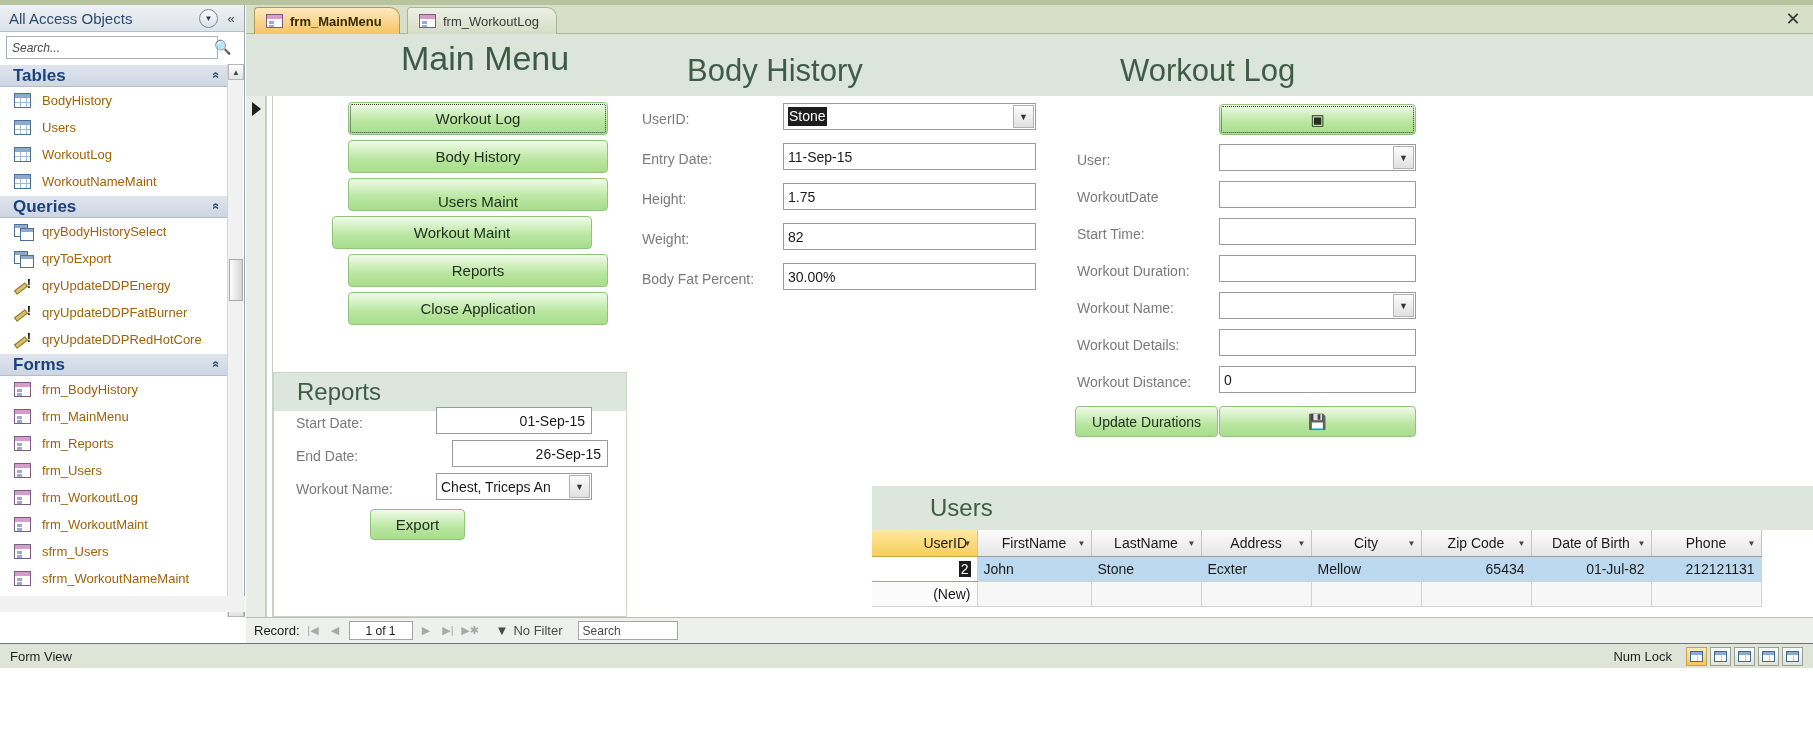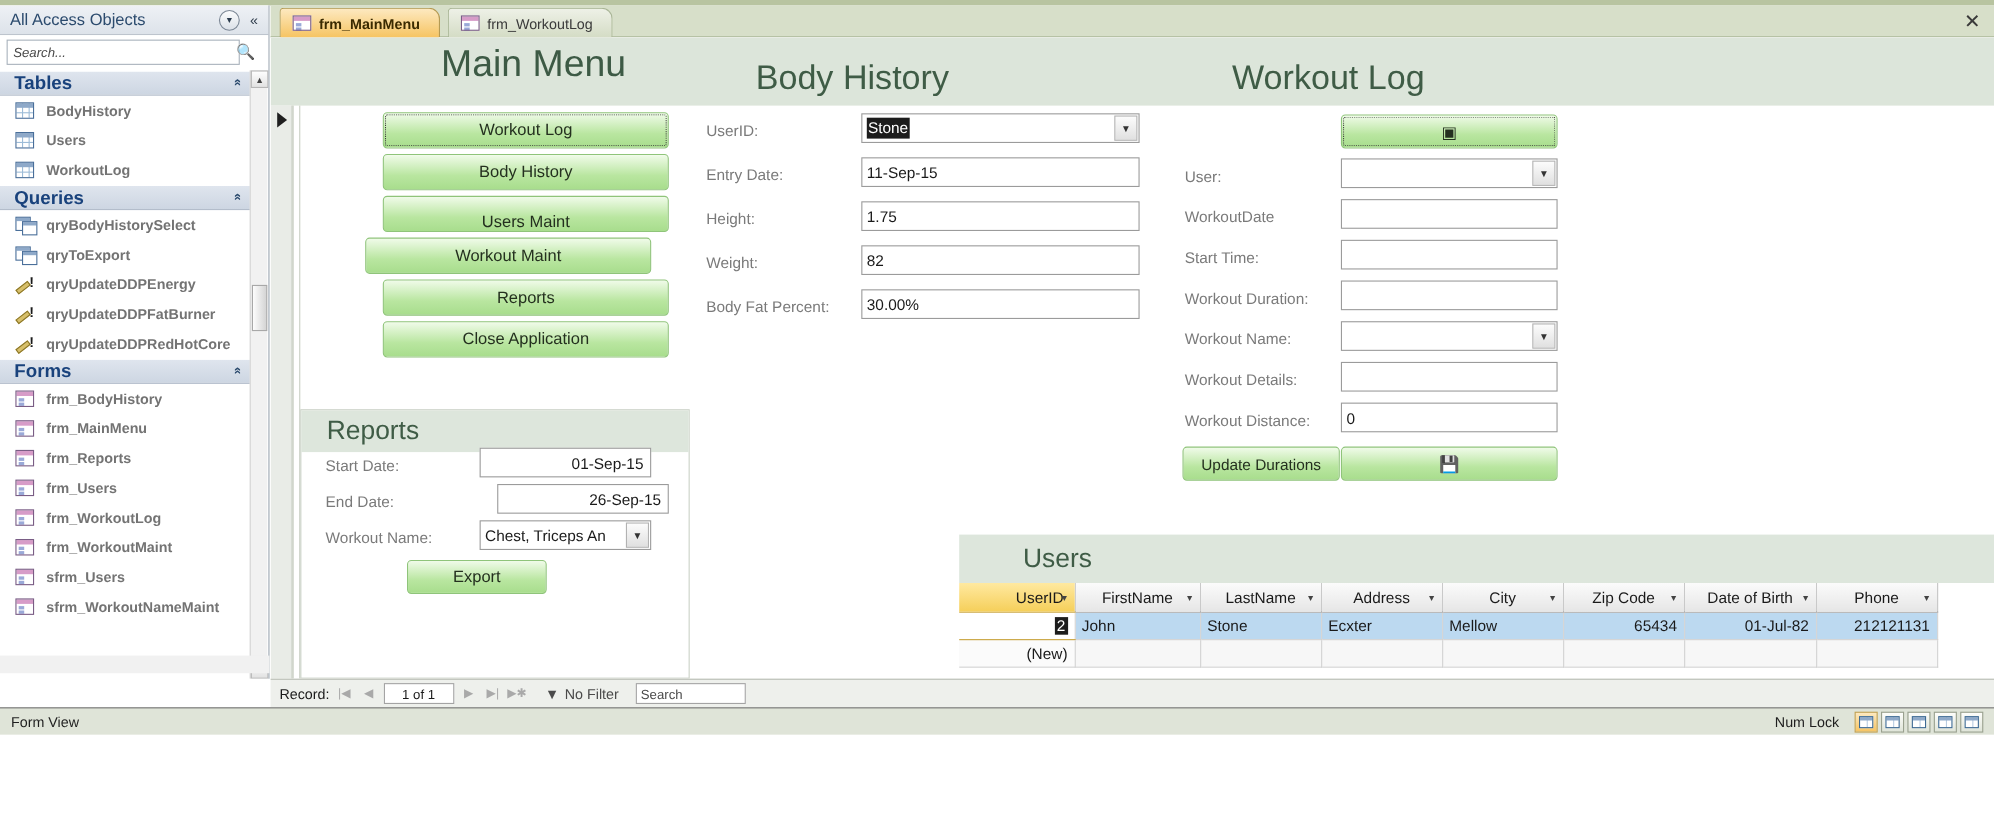--- a/index.html
+++ b/index.html
@@ -86,21 +86,21 @@
     font-size: 17px; font-weight: bold; color: #19427c;
   }
   .group-chevron {
     position: absolute; right: 8px; top: 3px;
     font-size: 12px; color: #2c4b6e; font-weight: bold;
   }
   .obj-row {
     height: 27px; display: flex; align-items: center;
     padding-left: 14px; gap: 11px;
   }
-  .obj-label { font-size: 13px; color: #737373; white-space: nowrap; font-weight: bold; }
+  .obj-label { font-size: 13px; color: #a16207; white-space: nowrap; }
   .icon-table, .icon-query, .icon-queryupd, .icon-form {
     width: 17px; height: 15px; flex: 0 0 17px; position: relative;
   }
   .icon-table {
     background: #ffffff; border: 1px solid #4a6f9a;
     background-image:
       linear-gradient(#8ea9c9, #8ea9c9),
       linear-gradient(#9dbcd8, #9dbcd8),
       linear-gradient(#9dbcd8, #9dbcd8),
       linear-gradient(#9dbcd8, #9dbcd8);
@@ -435,20 +435,24 @@
           <span class="obj-label">BodyHistory</span>
         </div>
         <div class="obj-row">
           <span class="icon-table"></span>
           <span class="obj-label">Users</span>
         </div>
         <div class="obj-row">
           <span class="icon-table"></span>
           <span class="obj-label">WorkoutLog</span>
         </div>
+        <div class="obj-row">
+          <span class="icon-table"></span>
+          <span class="obj-label">WorkoutNameMaint</span>
+        </div>
         <div class="group-head">
           <span class="group-head-label">Queries</span>
           <span class="group-chevron" style="transform: rotate(90deg); display: inline-block;">«</span>
         </div>
         <div class="obj-row">
           <span class="icon-query"></span>
           <span class="obj-label">qryBodyHistorySelect</span>
         </div>
         <div class="obj-row">
           <span class="icon-query"></span>
@@ -655,21 +659,21 @@
     </div>
 
     <div class="lbl" style="left:50px; top:447px;">Workout Name:</div>
     <div class="fld" style="left:190px; top:439px; width:156px;">
       <span>Chest, Triceps An</span>
       <div class="combo-arrow">
         <span>▼</span>
       </div>
     </div>
 
-    <div class="gbtn" style="left:124px; top:475px; width:127px; height:31px;">
+    <div class="gbtn" style="left:124px; top:475px; width:95px; height:31px;">
       <span>Export</span>
     </div>
 
     <div class="ds">
       <div class="ds-band">
         <div class="ds-band-title">Users</div>
       </div>
       <div class="ds-grid">
         <table class="dsheet" id="dsheet">
             <thead>

